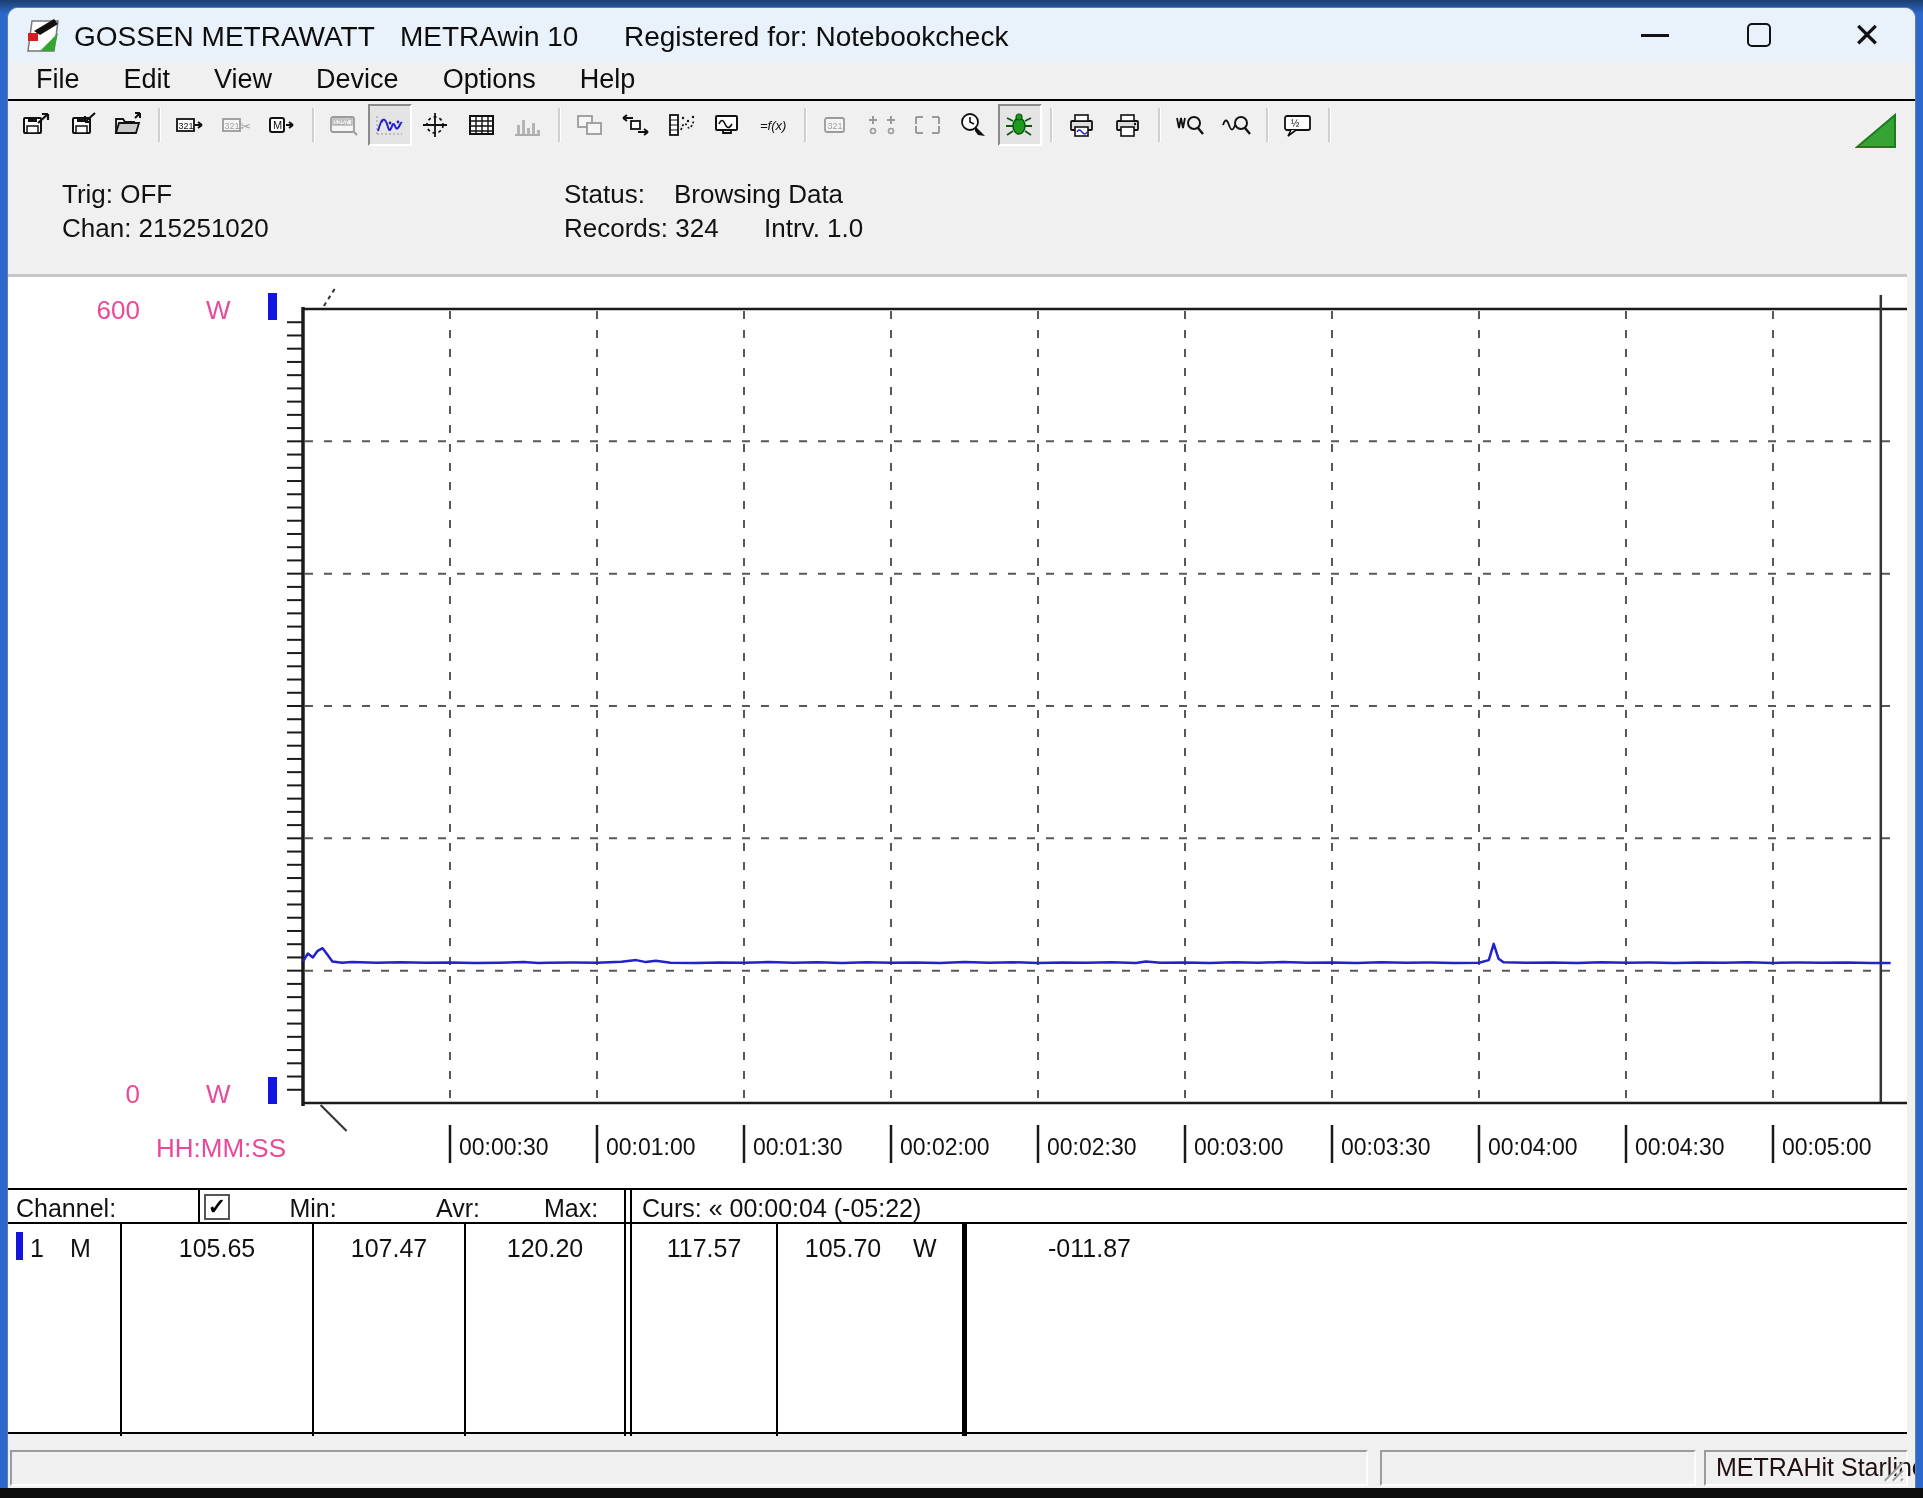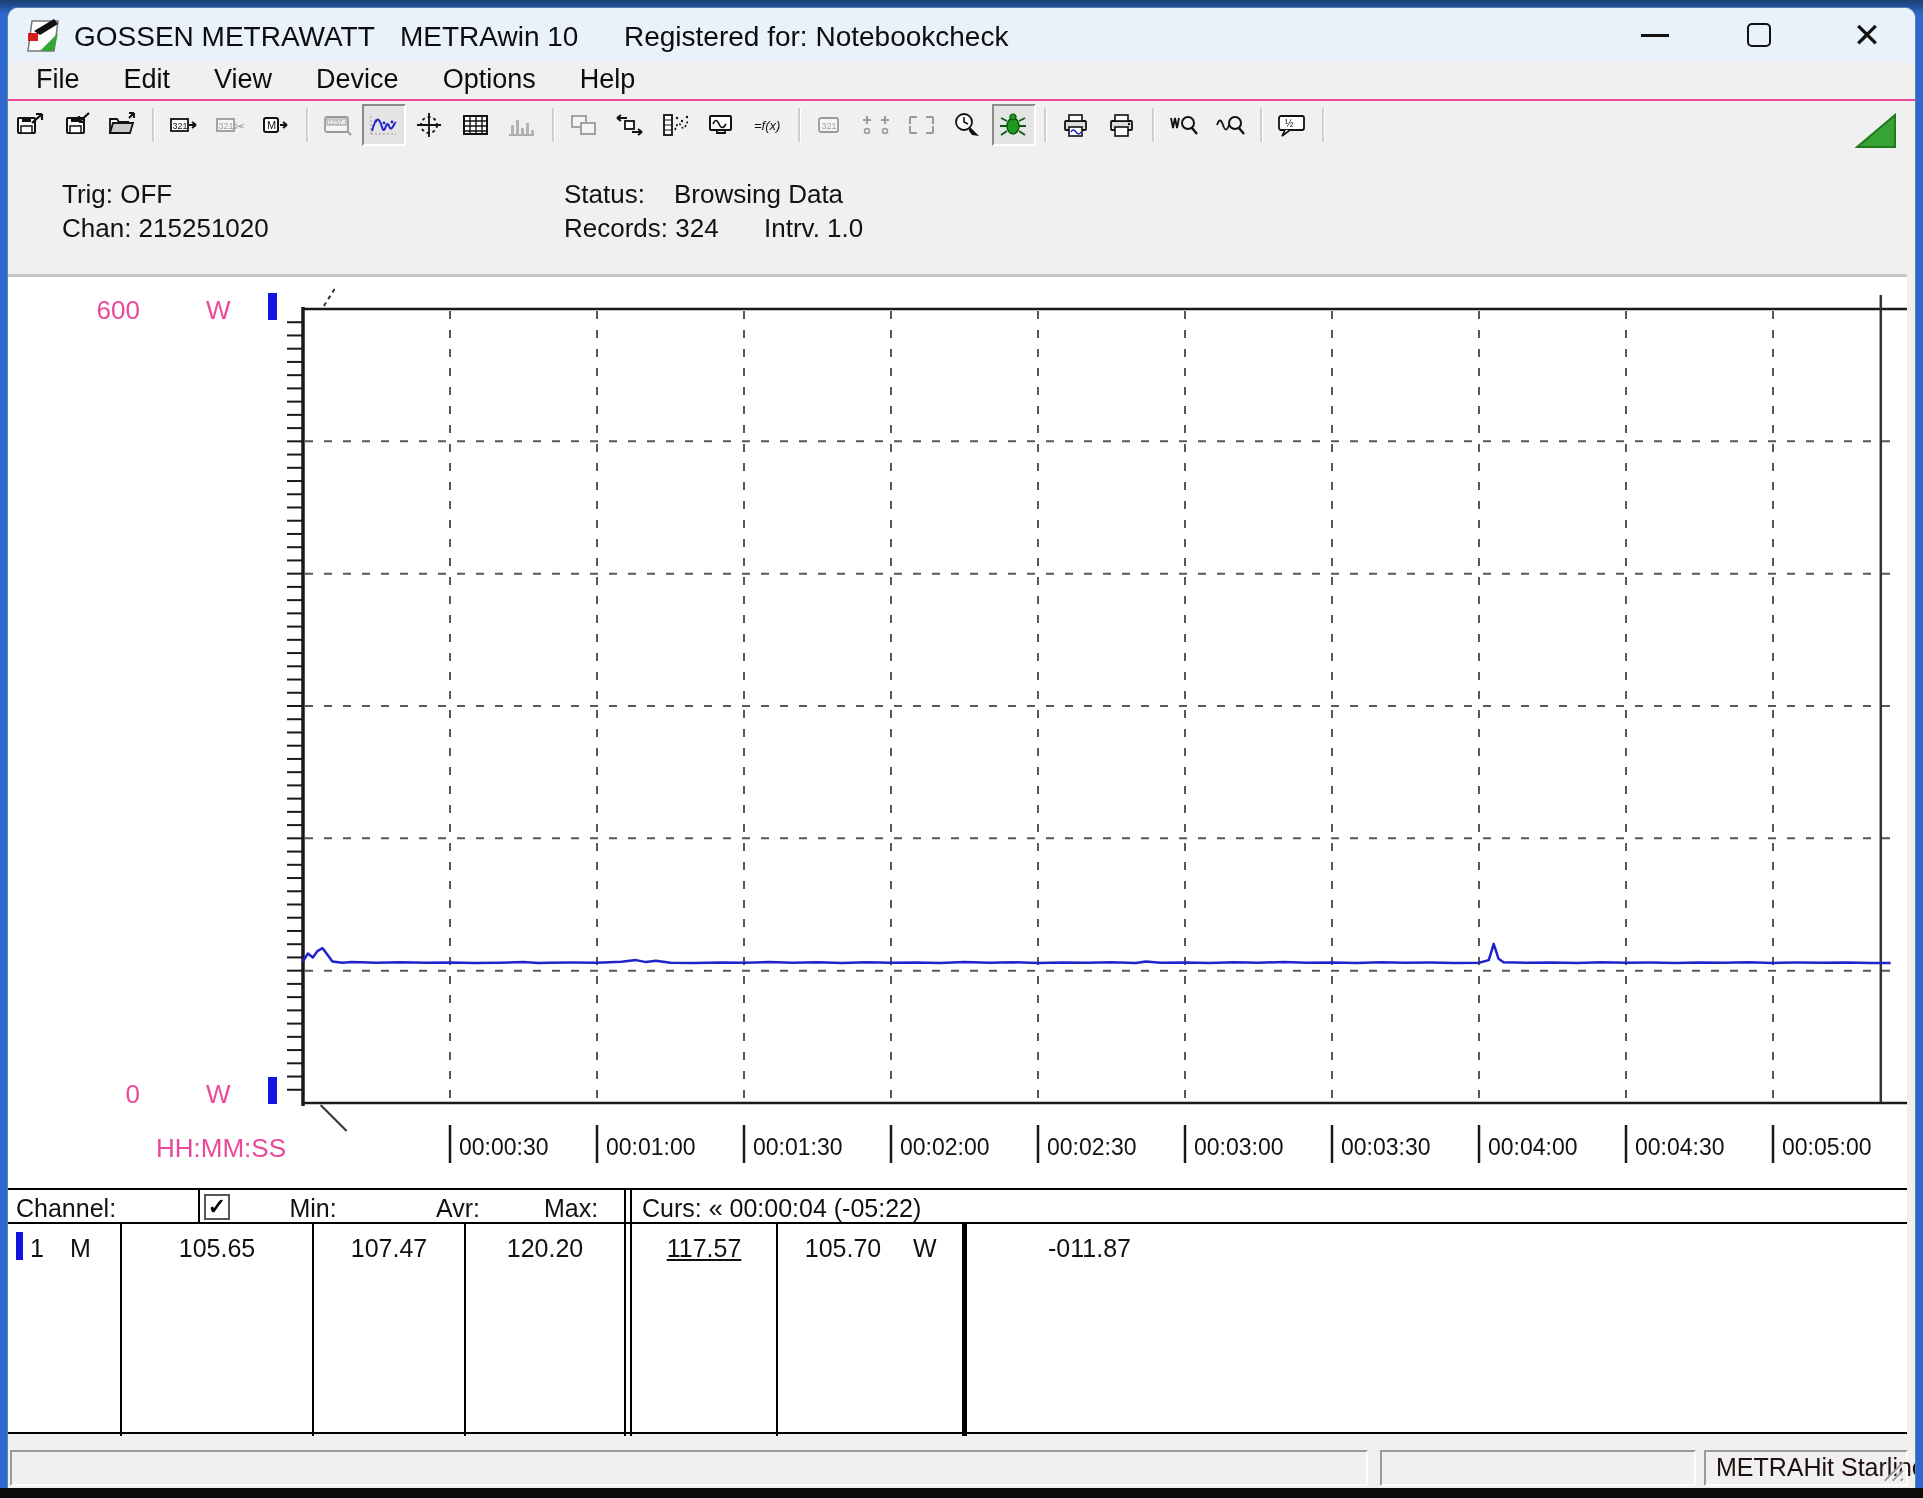--- a/index.html
+++ b/index.html
@@ -21,22 +21,22 @@
   #btn-min{left:1612px;}#btn-max{left:1716px;}#btn-close{left:1824px;}
   #btn-min .glyph{width:28px;height:0;border-top:3px solid #111;}
   #btn-max .glyph{width:24px;height:24px;border:2.5px solid #111;border-radius:5px;}
   #btn-close .glyph{font-size:34px;line-height:34px;color:#111;}
 
   
   #menubar{position:absolute;left:0;top:54px;width:100%;height:37px;background:#f0f0f0;display:flex;align-items:center;padding-left:12px;}
   .menu-item{font-size:27px;padding:0 16px 2px 16px;margin-right:12px;color:#0d0d0d;}
 
   
-  #toolbar{position:absolute;left:0;top:91px;width:100%;height:50px;background:#f0f0f0;border-top:2px solid #ec4899;
-    display:flex;align-items:center;}
+  #toolbar{position:absolute;left:0;top:91px;width:100%;height:50px;background:#f0f0f0;border-top:2px solid #000000;
+    display:flex;align-items:center;padding-left:6px;}
   .tbtn{width:44px;height:42px;display:flex;align-items:center;justify-content:center;border:2px solid transparent;margin-right:2px;background:transparent;}
   .tbtn.active{background:#e4e4e4;border-color:#8b8b8b #ffffff #ffffff #8b8b8b;}
   .tbtn.disabled{opacity:.38;}
   .tsep{width:14px;height:38px;position:relative;margin-right:2px;}
   .tsep:after{content:"";position:absolute;left:6px;top:2px;width:2px;height:34px;background:#cfcfcf;border-right:1px solid #fff;}
   #toolbar-corner{position:absolute;right:18px;top:12px;width:42px;height:36px;}
 
   
   #statusrows{position:absolute;left:0;top:141px;width:100%;height:125px;background:#f0f0f0;font-size:26px;margin-left:44px;}
   .srow{position:absolute;white-space:pre;}
@@ -448,21 +448,21 @@
       <div class="cellline" style="left:456px;top:34px;width:2px;height:212px;"></div>
       <div class="cellline" style="left:768px;top:34px;width:2px;height:212px;"></div>
       <div class="cellline" style="left:954px;top:34px;width:5px;height:212px;"></div>
 
       <div id="chan-bluebar"></div>
       <div class="tcell" style="left:22px;top:44px;">1</div>
       <div class="tcell" style="left:62px;top:44px;">M</div>
       <div class="tcell center" style="left:114px;top:44px;width:190px;text-align:center;">105.65</div>
       <div class="tcell center" style="left:306px;top:44px;width:150px;">107.47</div>
       <div class="tcell center" style="left:458px;top:44px;width:158px;">120.20</div>
-      <div class="tcell center" style="left:624px;top:44px;width:144px;text-decoration:underline;">117.57</div>
+      <div class="tcell center" style="left:624px;top:44px;width:144px;">117.57</div>
       <div class="tcell center" style="left:770px;top:44px;width:130px;">105.70</div>
       <div class="tcell" style="left:905px;top:44px;">W</div>
       <div class="tcell" style="left:1040px;top:44px;">-011.87</div>
     </div>
 
     <div id="statusbar">
       <div class="sunken" style="left:2px;width:1358px;"></div>
       <div class="sunken" style="left:1372px;width:316px;"></div>
       <div class="sunken" style="left:1696px;width:204px;">
         <div id="sb-device-text">METRAHit Starline-Seri</div>

